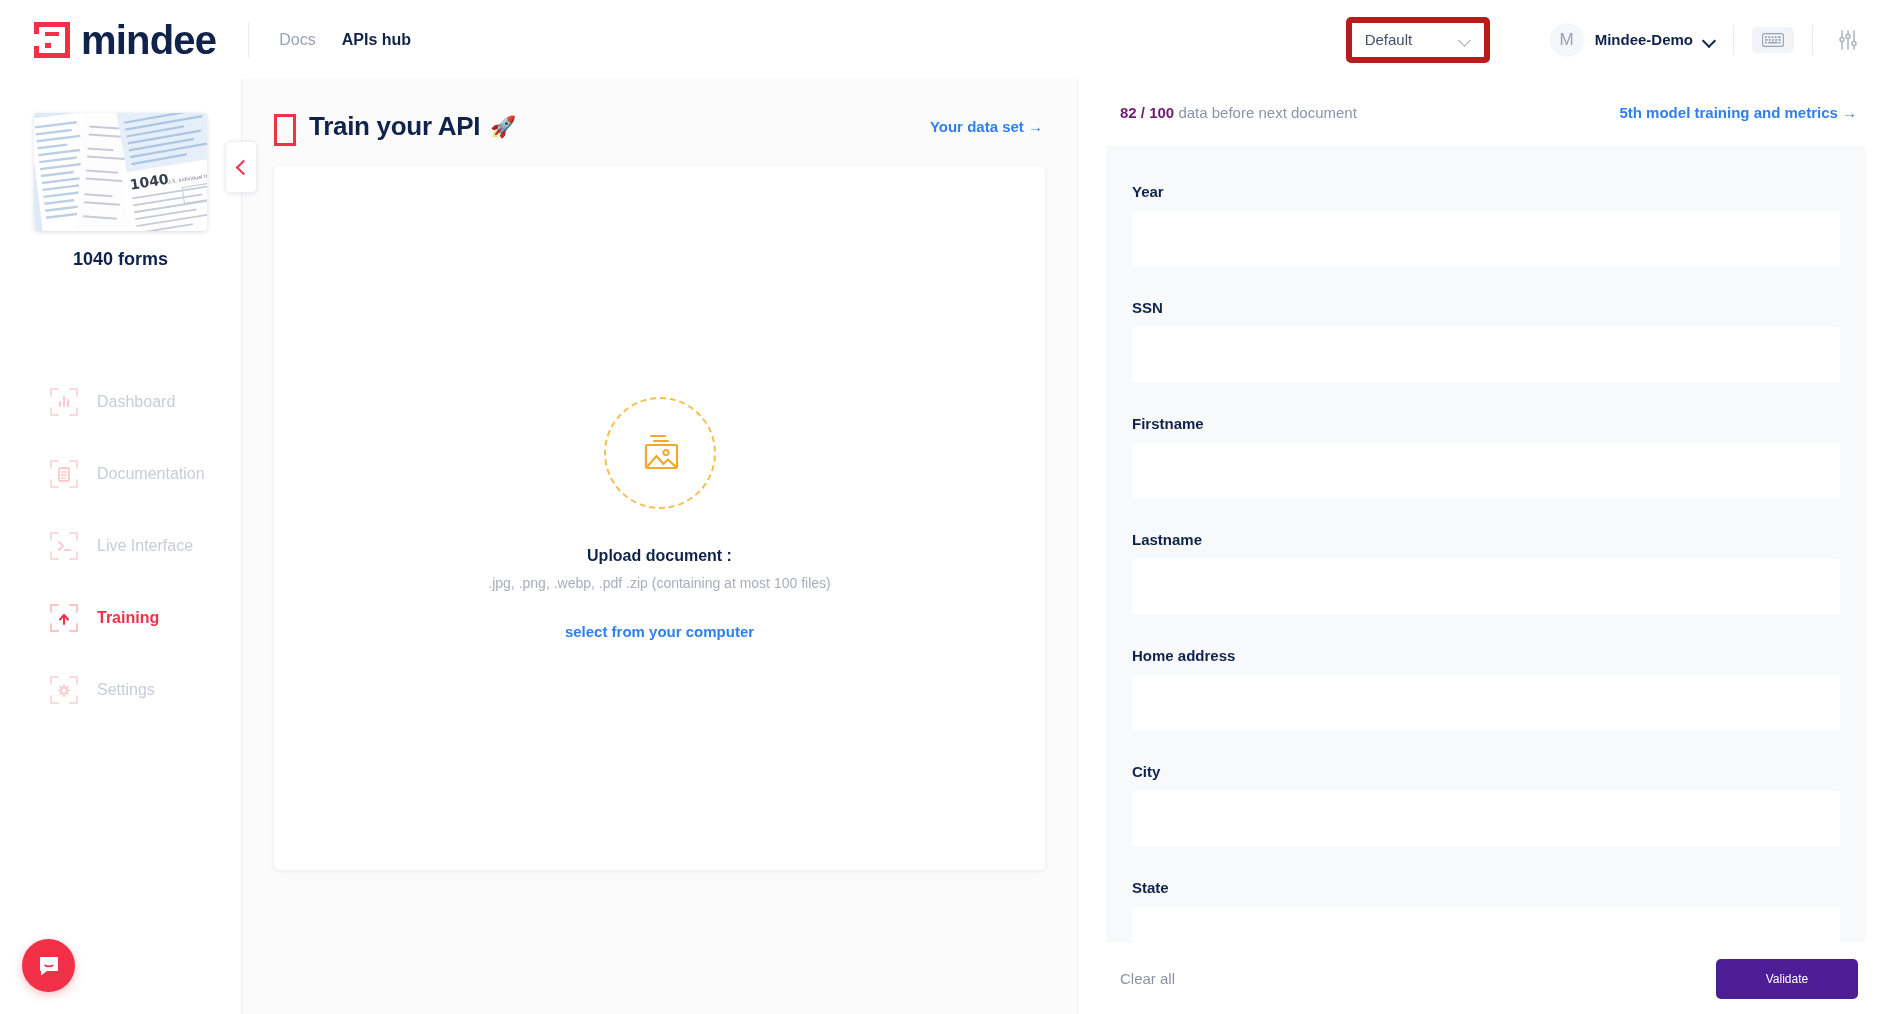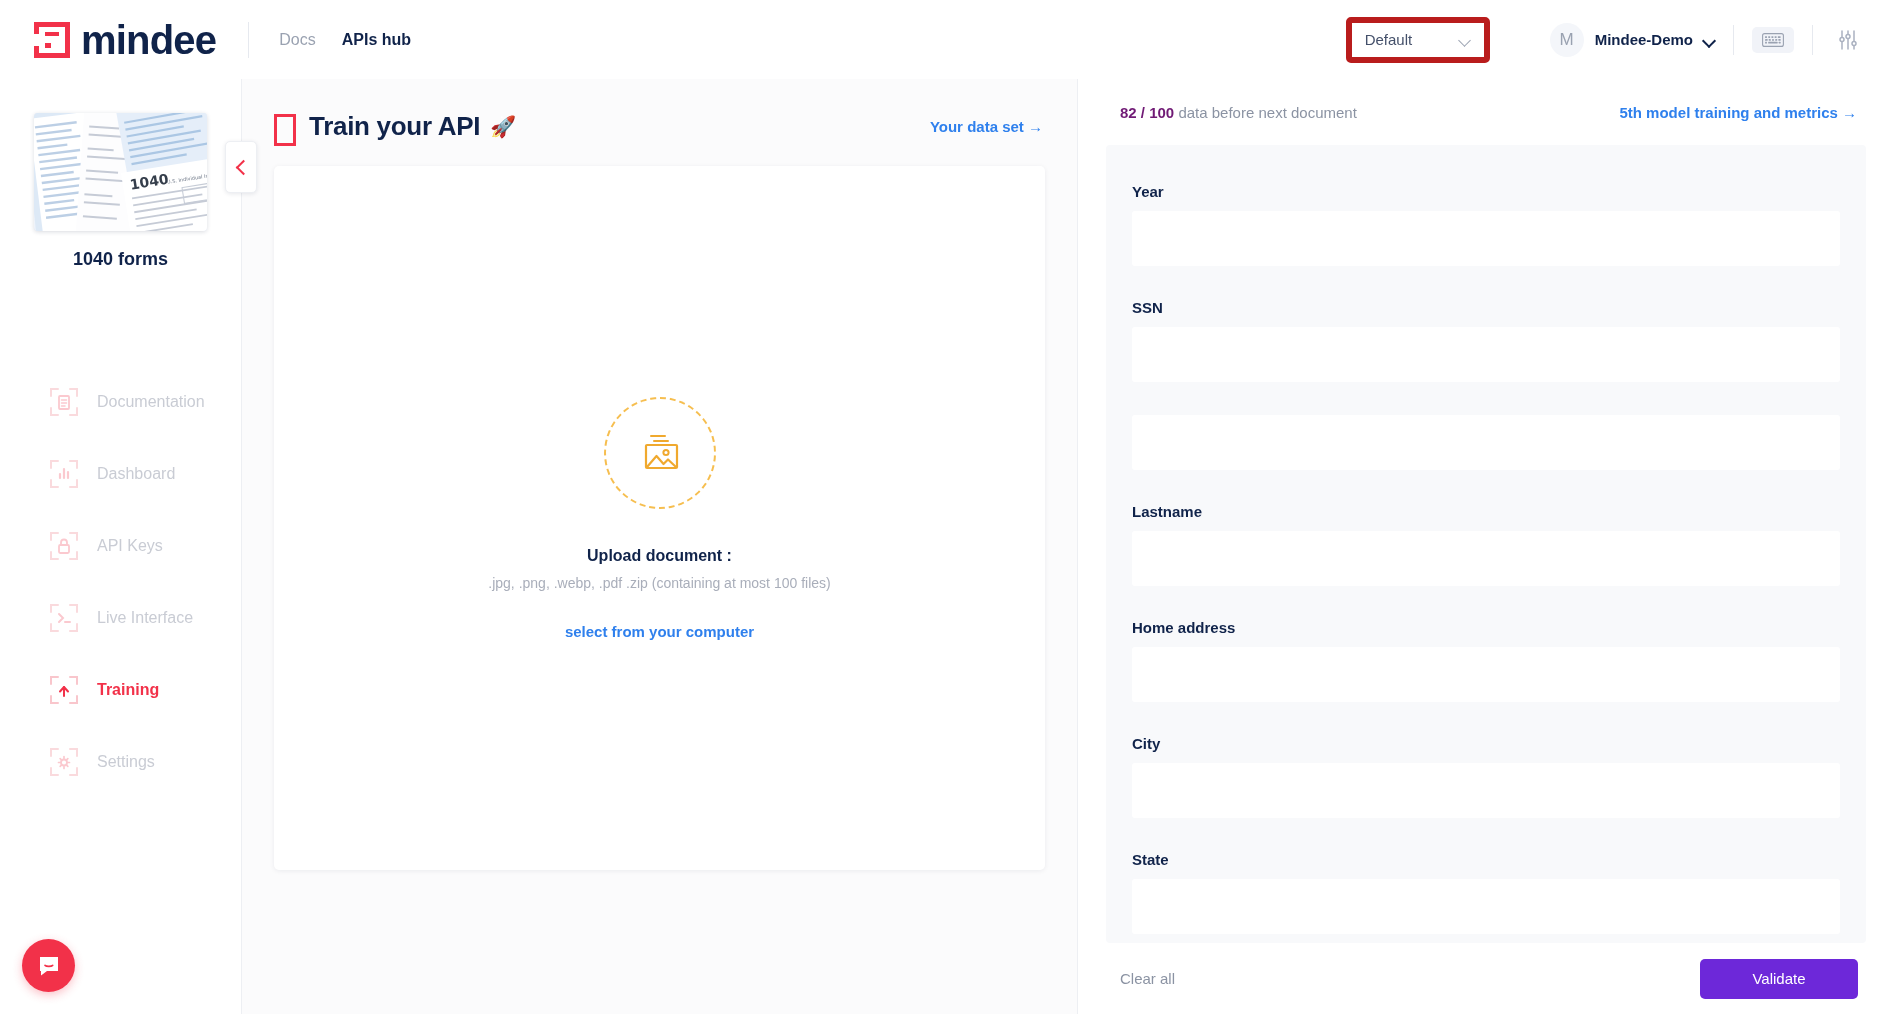--- a/index.html
+++ b/index.html
@@ -396,24 +396,24 @@
   .btn-clear {
     font-size: 15px;
     color: #8b93a3;
     background: none;
     border: none;
     font-family: "Liberation Sans", sans-serif;
     cursor: pointer;
   }
   .btn-validate {
     margin-left: auto;
-    width: 158px; height: 40px;
-    background: #6d28d9;
+    width: 142px; height: 40px;
+    background: #4c1d95;
     color: #ffffff;
-    font-size: 15px;
+    font-size: 12px;
     font-weight: 500;
     border: none;
     border-radius: 5px;
     font-family: "Liberation Sans", sans-serif;
     cursor: pointer;
   }
 
   
   .intercom {
     position: absolute;
@@ -574,55 +574,45 @@
   <div class="collapse-tab">
     <span class="chev-l"></span>
   </div>
 
   <div class="navmenu">
 
     <div class="nav-item">
       <span class="nav-ico">
         <svg width="32" height="32" viewBox="0 0 32 32" fill="none" stroke="#fadadd" stroke-width="2" stroke-linecap="round">
           <path d="M3 10V3h7M22 3h7v7M29 22v7h-7M10 29H3v-7"></path>
+          <g stroke="#fbc9cf" stroke-width="2.2">
+              <line x1="12" y1="20" x2="12" y2="16"></line>
+              <line x1="16" y1="20" x2="16" y2="11"></line>
+              <line x1="20" y1="20" x2="20" y2="14"></line>
+            </g>
+        </svg>
+      </span>
+      <span class="nav-label">Dashboard</span>
+    </div>
+
+    <div class="nav-item">
+      <span class="nav-ico">
+        <svg width="32" height="32" viewBox="0 0 32 32" fill="none" stroke="#fadadd" stroke-width="2" stroke-linecap="round">
+          <path d="M3 10V3h7M22 3h7v7M29 22v7h-7M10 29H3v-7"></path>
           <rect x="11" y="10" width="10" height="13" rx="1" stroke="#fbc9cf" stroke-width="1.8"></rect>
           <g stroke="#fbc9cf" stroke-width="1.5">
               <line x1="13.5" y1="14" x2="18.5" y2="14"></line>
               <line x1="13.5" y1="17" x2="18.5" y2="17"></line>
               <line x1="13.5" y1="20" x2="17" y2="20"></line>
             </g>
         </svg>
       </span>
       <span class="nav-label">Documentation</span>
     </div>
 
-    <div class="nav-item">
-      <span class="nav-ico">
-        <svg width="32" height="32" viewBox="0 0 32 32" fill="none" stroke="#fadadd" stroke-width="2" stroke-linecap="round">
-          <path d="M3 10V3h7M22 3h7v7M29 22v7h-7M10 29H3v-7"></path>
-          <g stroke="#fbc9cf" stroke-width="2.2">
-              <line x1="12" y1="20" x2="12" y2="16"></line>
-              <line x1="16" y1="20" x2="16" y2="11"></line>
-              <line x1="20" y1="20" x2="20" y2="14"></line>
-            </g>
-        </svg>
-      </span>
-      <span class="nav-label">Dashboard</span>
-    </div>
-
-    <div class="nav-item">
-      <span class="nav-ico">
-        <svg width="32" height="32" viewBox="0 0 32 32" fill="none" stroke="#fadadd" stroke-width="2" stroke-linecap="round">
-          <path d="M3 10V3h7M22 3h7v7M29 22v7h-7M10 29H3v-7"></path>
-          <rect x="11" y="15" width="10" height="8" rx="1.2" stroke="#fbc9cf" stroke-width="1.8"></rect>
-          <path d="M13 15v-2.5a3 3 0 016 0V15" stroke="#fbc9cf" stroke-width="1.8"></path>
-        </svg>
-      </span>
-      <span class="nav-label">API Keys</span>
-    </div>
 
     <div class="nav-item">
       <span class="nav-ico">
         <svg width="32" height="32" viewBox="0 0 32 32" fill="none" stroke="#fadadd" stroke-width="2" stroke-linecap="round">
           <path d="M3 10V3h7M22 3h7v7M29 22v7h-7M10 29H3v-7"></path>
           <path d="M11 12l4 4-4 4" stroke="#fbc9cf" stroke-width="2"></path>
           <line x1="17" y1="20" x2="22" y2="20" stroke="#fbc9cf" stroke-width="2"></line>
         </svg>
       </span>
       <span class="nav-label">Live Interface</span>
@@ -692,20 +682,21 @@
       <div class="field-label">Year</div>
       <input class="field-input" value="" style="">
     </div>
 
     <div class="field">
       <div class="field-label">SSN</div>
       <input class="field-input" value="" style="">
     </div>
 
     <div class="field">
+      <div class="field-label">Firstname</div>
       <input class="field-input" value="" style="">
     </div>
 
     <div class="field">
       <div class="field-label">Lastname</div>
       <input class="field-input" value="" style="">
     </div>
 
     <div class="field">
       <div class="field-label">Home address</div>

